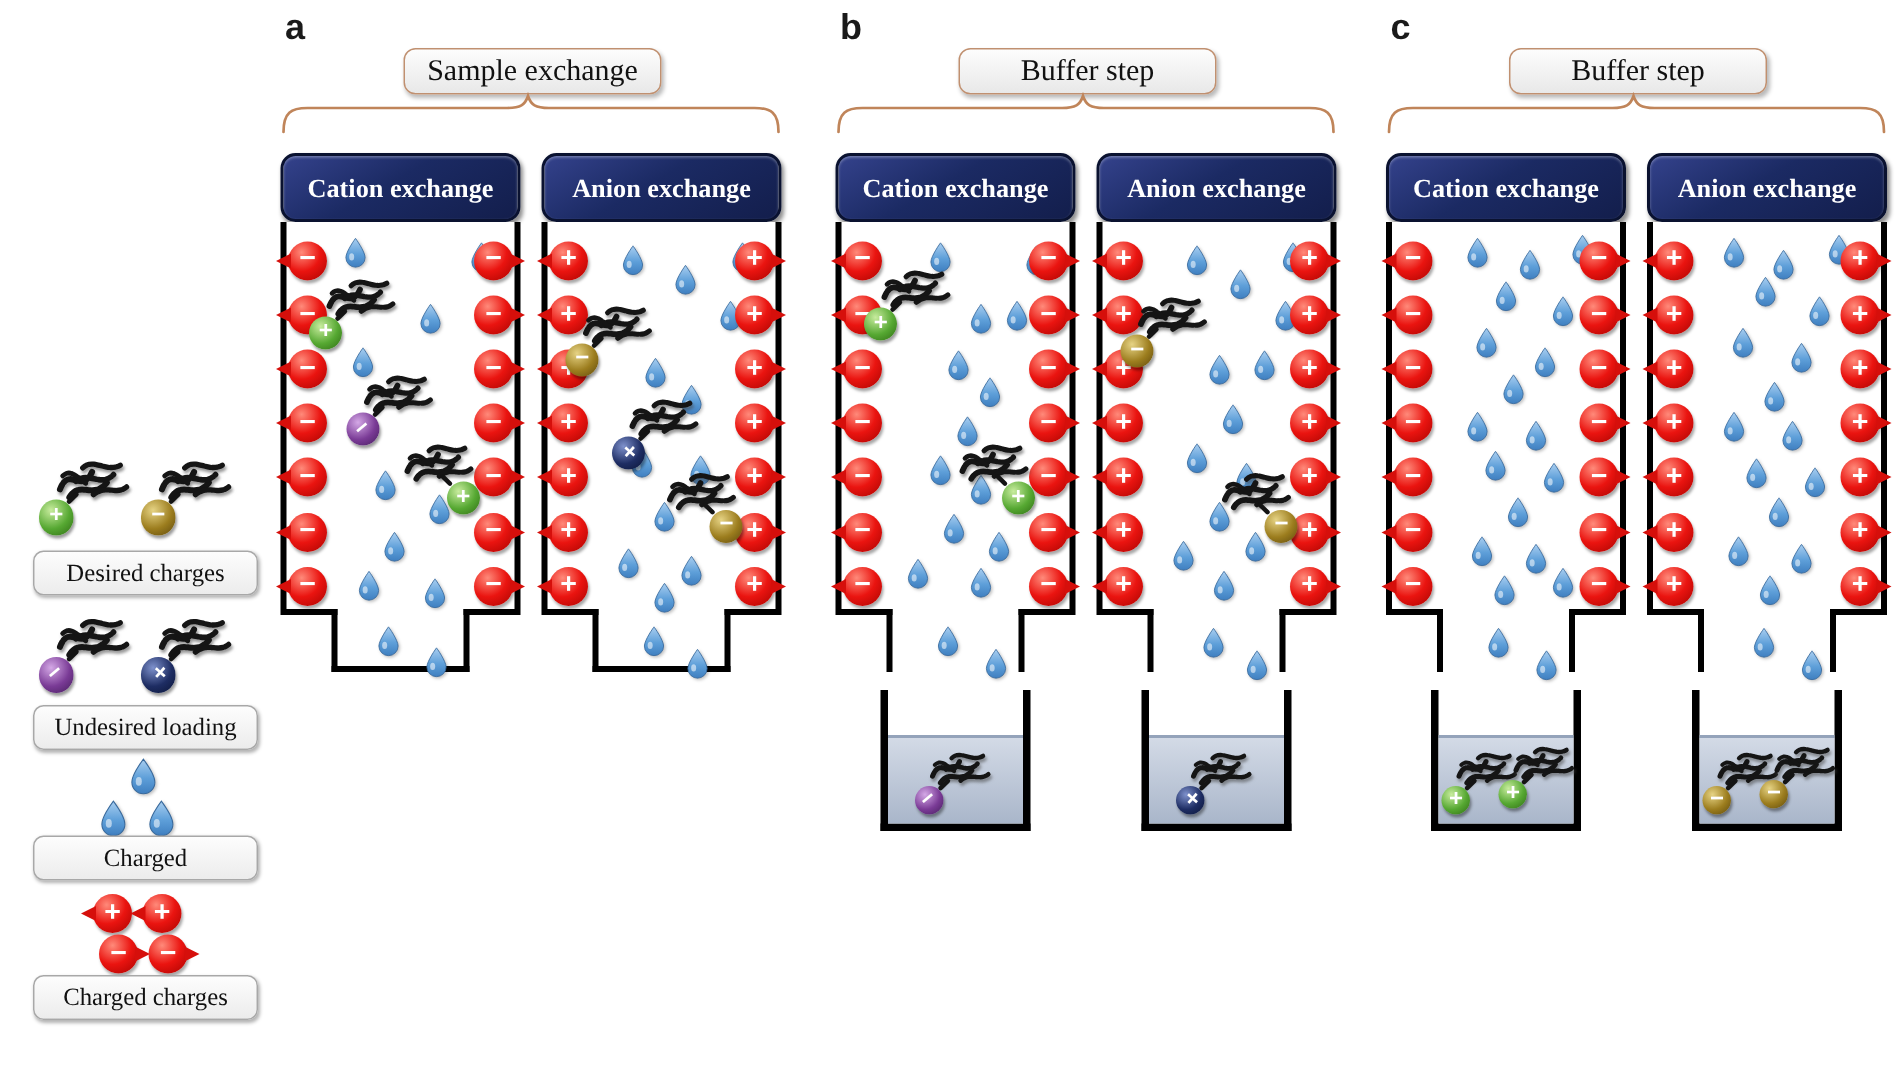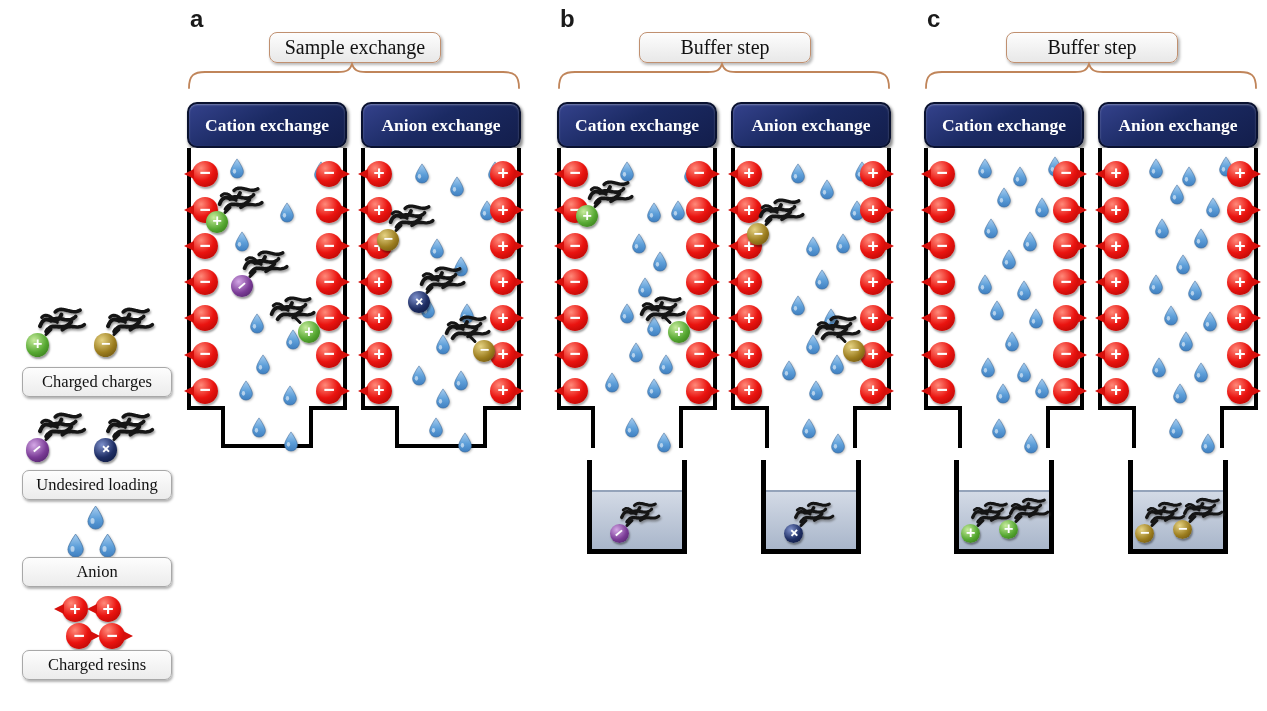--- a/index.html
+++ b/index.html
@@ -165,30 +165,30 @@
         <div class="resin-ball"></div>
         <div class="resin-tail tail-right"></div>
         <div class="sign">−</div>
       </div>
       <div class="resin" style="left: 99px; top: 623px;">
         <div class="resin-ball"></div>
         <div class="resin-tail tail-right"></div>
         <div class="sign">−</div>
       </div>
       <div class="legend-box" style="left: 22px; top: 367px;">
-        <div>Charged charges</div>
+        <div>Desired charges</div>
       </div>
       <div class="legend-box" style="left: 22px; top: 470px;">
         <div>Undesired loading</div>
       </div>
       <div class="legend-box" style="left: 22px; top: 557px;">
-        <div>Anion</div>
+        <div>Charged</div>
       </div>
       <div class="legend-box" style="left: 22px; top: 650px;">
-        <div>Charged resins</div>
+        <div>Charged charges</div>
       </div>
     </div>
   <div id="panels">
       <div class="panel-letter" style="left: 190px; top: 5px;">a</div>
       <div class="step-title" style="width: 170px; left: 269px; top: 32px;">
         <div>Sample exchange</div>
       </div>
       <svg class="brace-svg" width="334" height="30" style="left: 187px; top: 62px;">
         <path d="M2 26 C2 13 7 10 18 10 L151 10 C160 10 163 8 165 2 C167 8 170 10 179 10 L316 10 C327 10 332 13 332 26" fill="none" stroke="#c0855a" stroke-width="1.8" stroke-linecap="round"></path>
       </svg>

